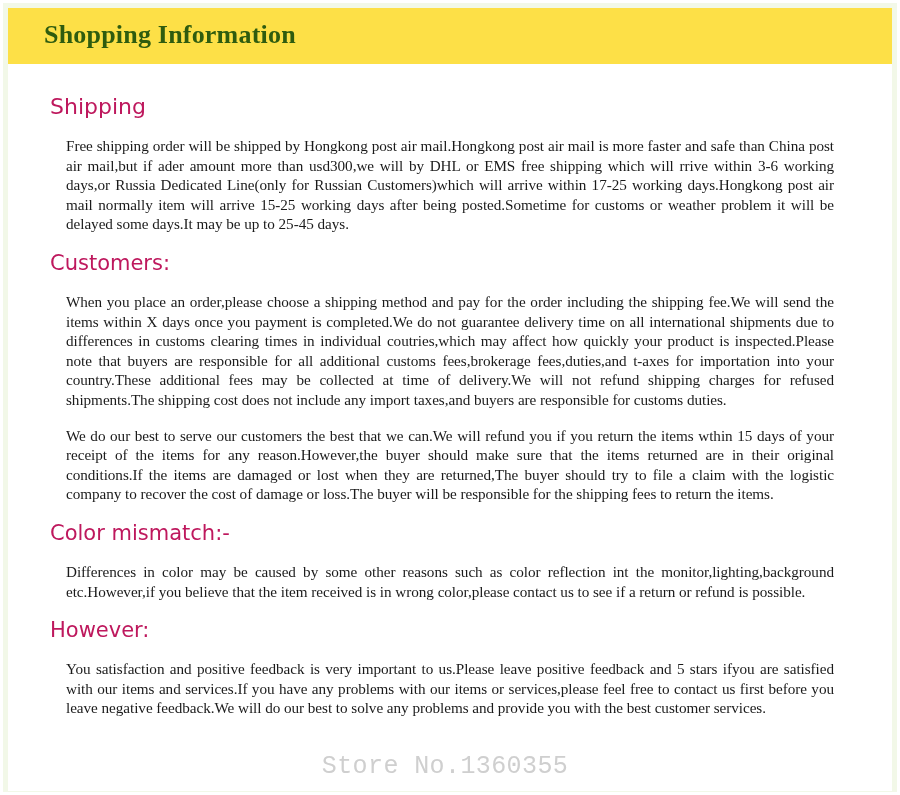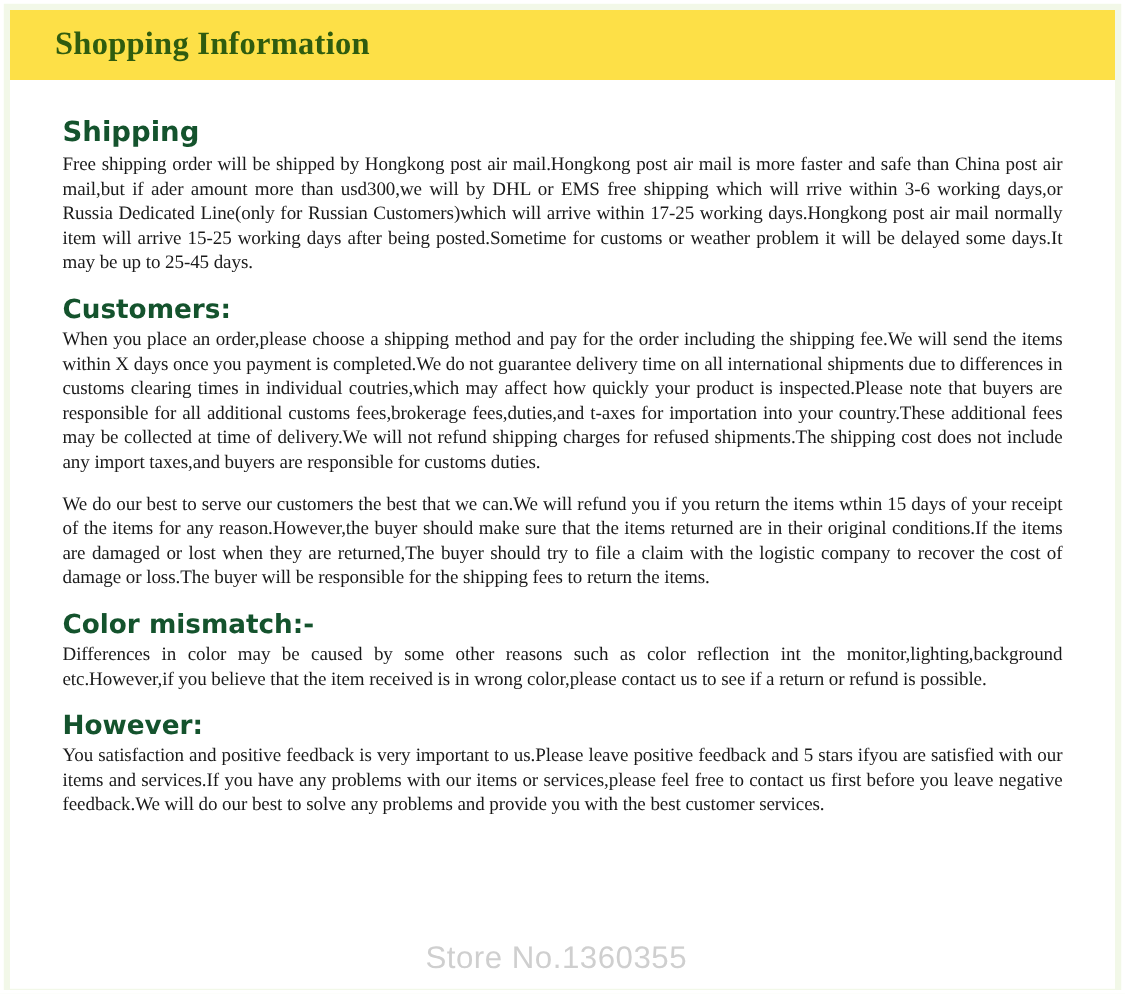--- a/index.html
+++ b/index.html
@@ -60,44 +60,44 @@
     background: #ffffff;
     box-sizing: border-box;
     padding: 30px 42px 0 42px;
   }
   .section {
     margin-bottom: 14px;
   }
   .section-title {
     font-family: "DejaVu Sans", sans-serif;
     font-size: 21px;
-    color: #14532d;
-    font-weight: bold;
+    color: #be185d;
+    font-weight: normal;
     margin: 0 0 2px 0;
     line-height: 26px;
   }
   .section-title.first {
     font-size: 22px;
   }
   .section-body {
     font-family: "Liberation Serif", serif;
     font-size: 15.2px;
     line-height: 19.6px;
     color: #1a1a1a;
     text-align: justify;
-    margin: 0;
+    margin: 16px;
     letter-spacing: -0.05px;
   }
   .store-no {
     position: absolute;
     left: 0;
     right: 10px;
     bottom: 6px;
     text-align: center;
-    font-family: Liberation Sans, sans-serif;
+    font-family: Liberation Mono, monospace;
     font-size: 25px;
     color: #cfcfcf;
     letter-spacing: 0.4px;
   }
 </style>
 </head>
 <body>
 
 <div class="page">
   <div class="inner-frame">

